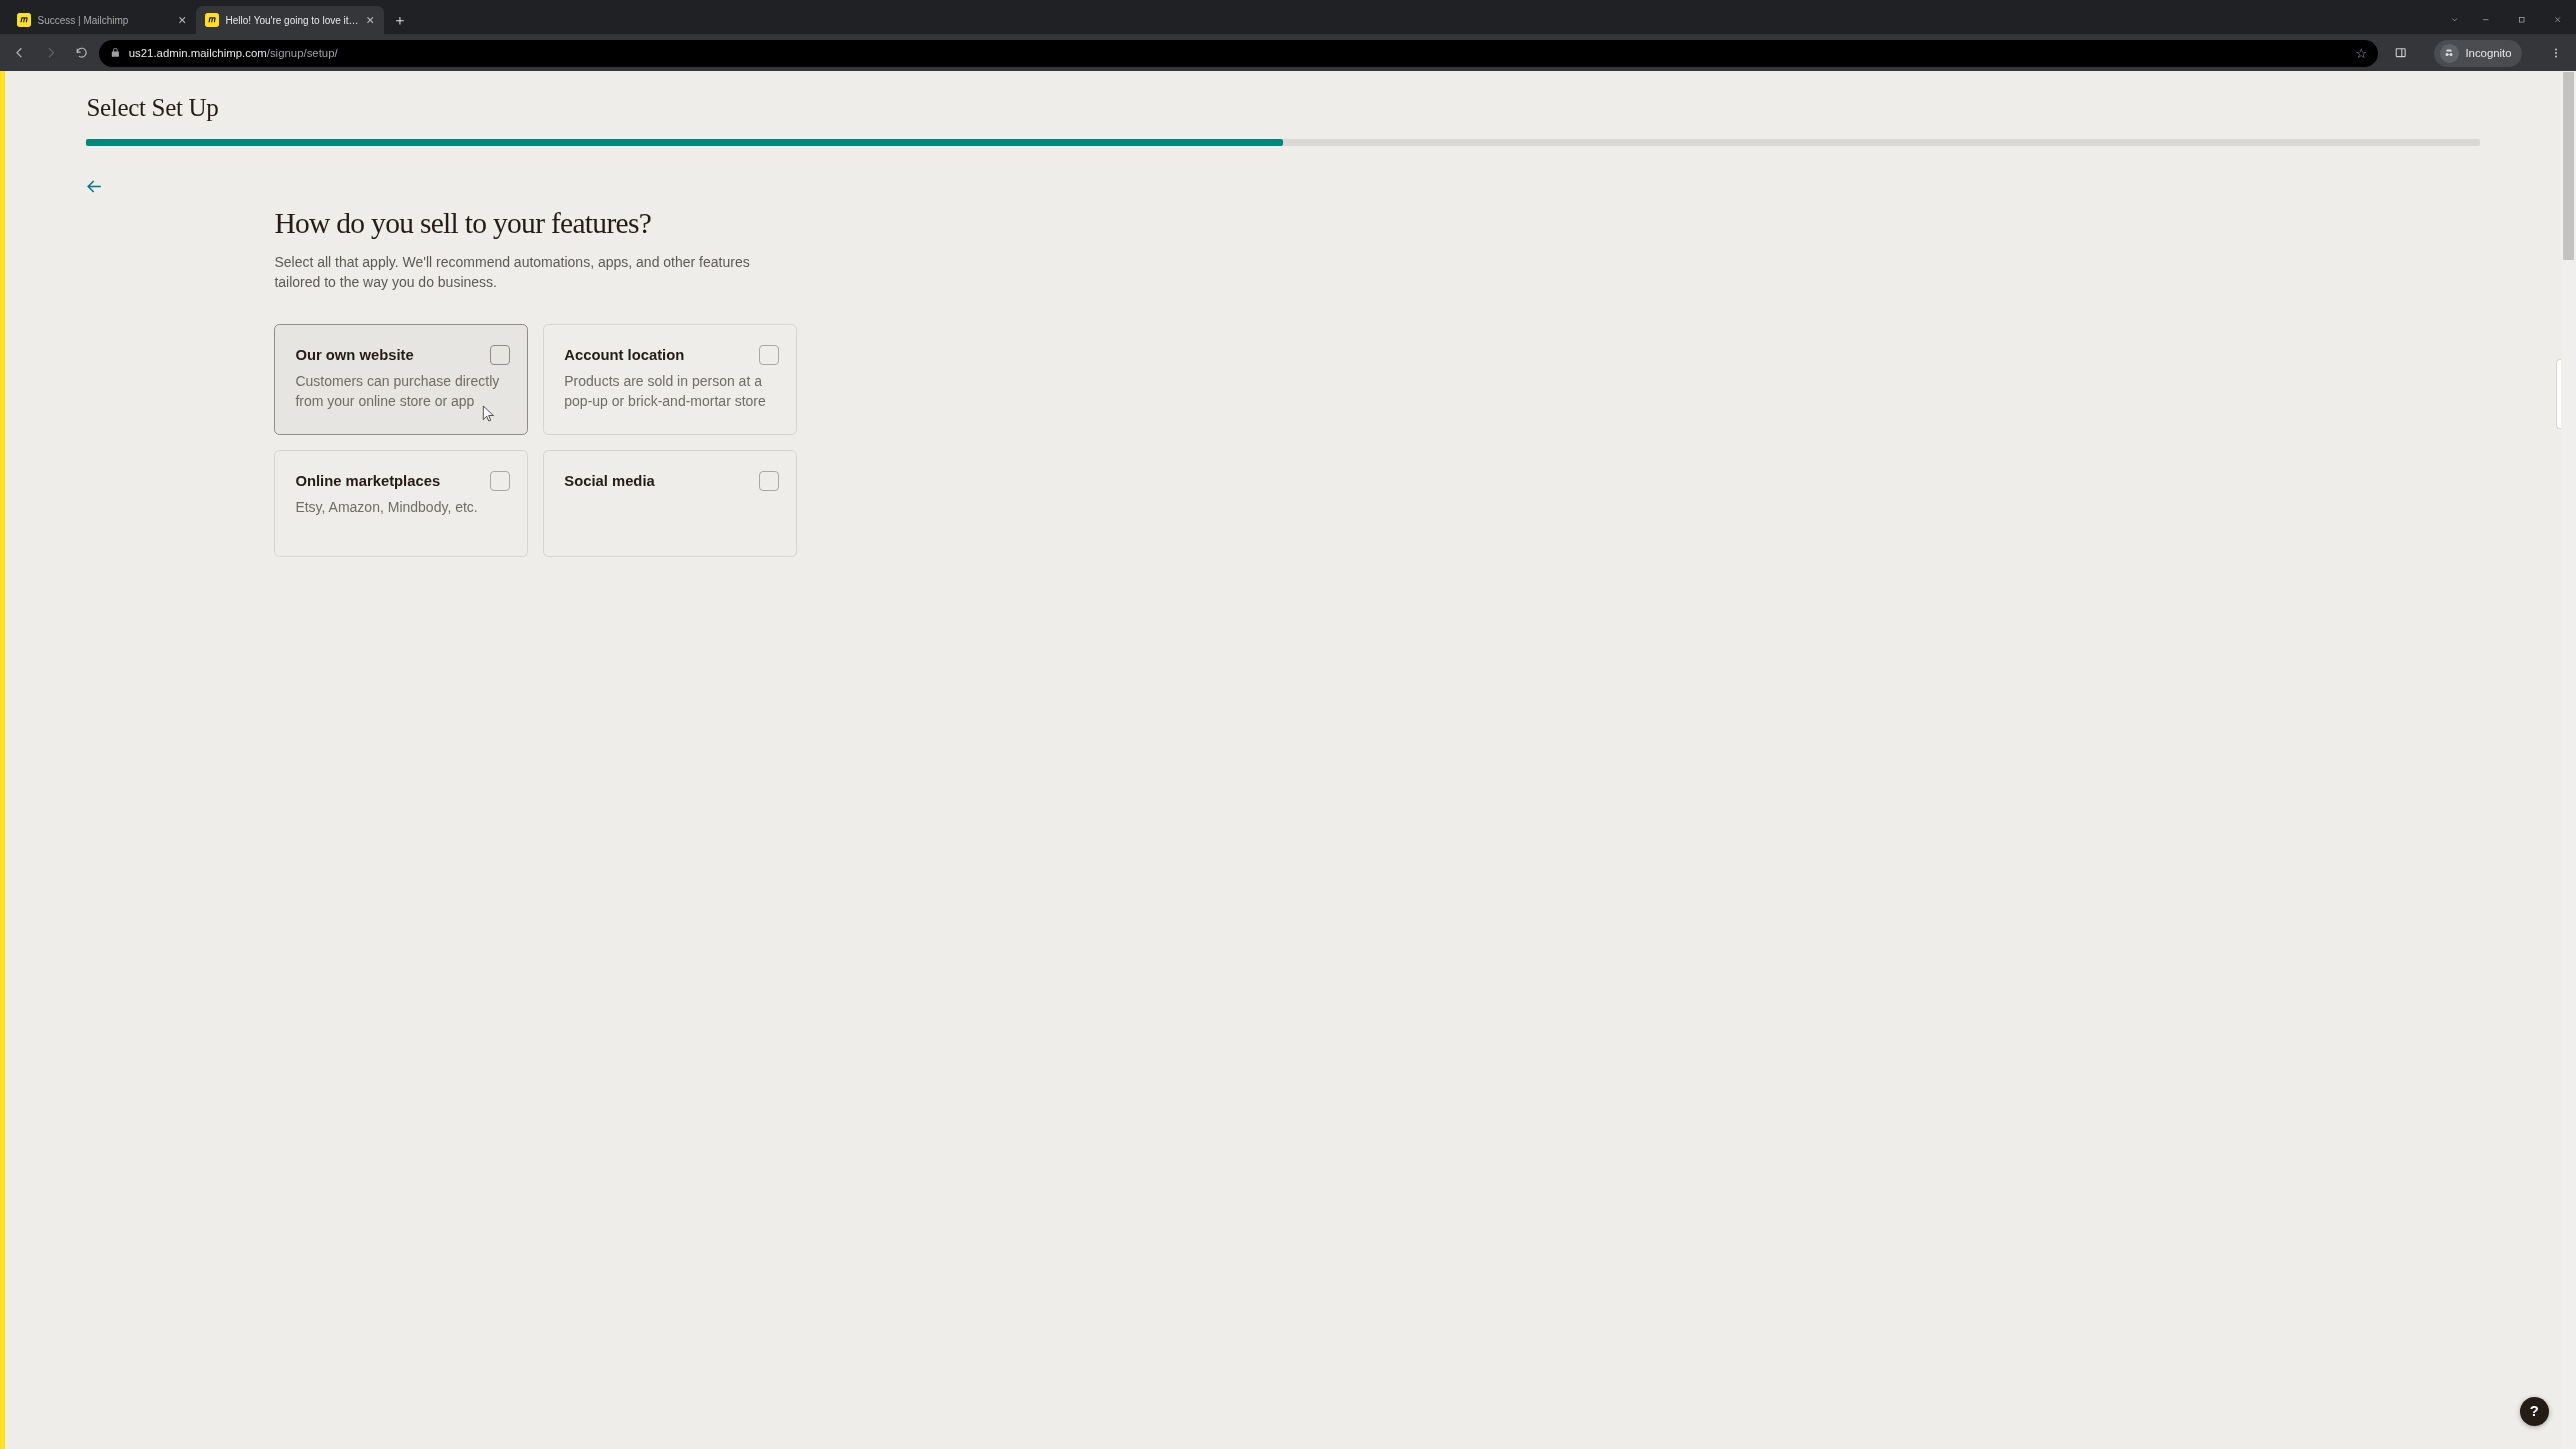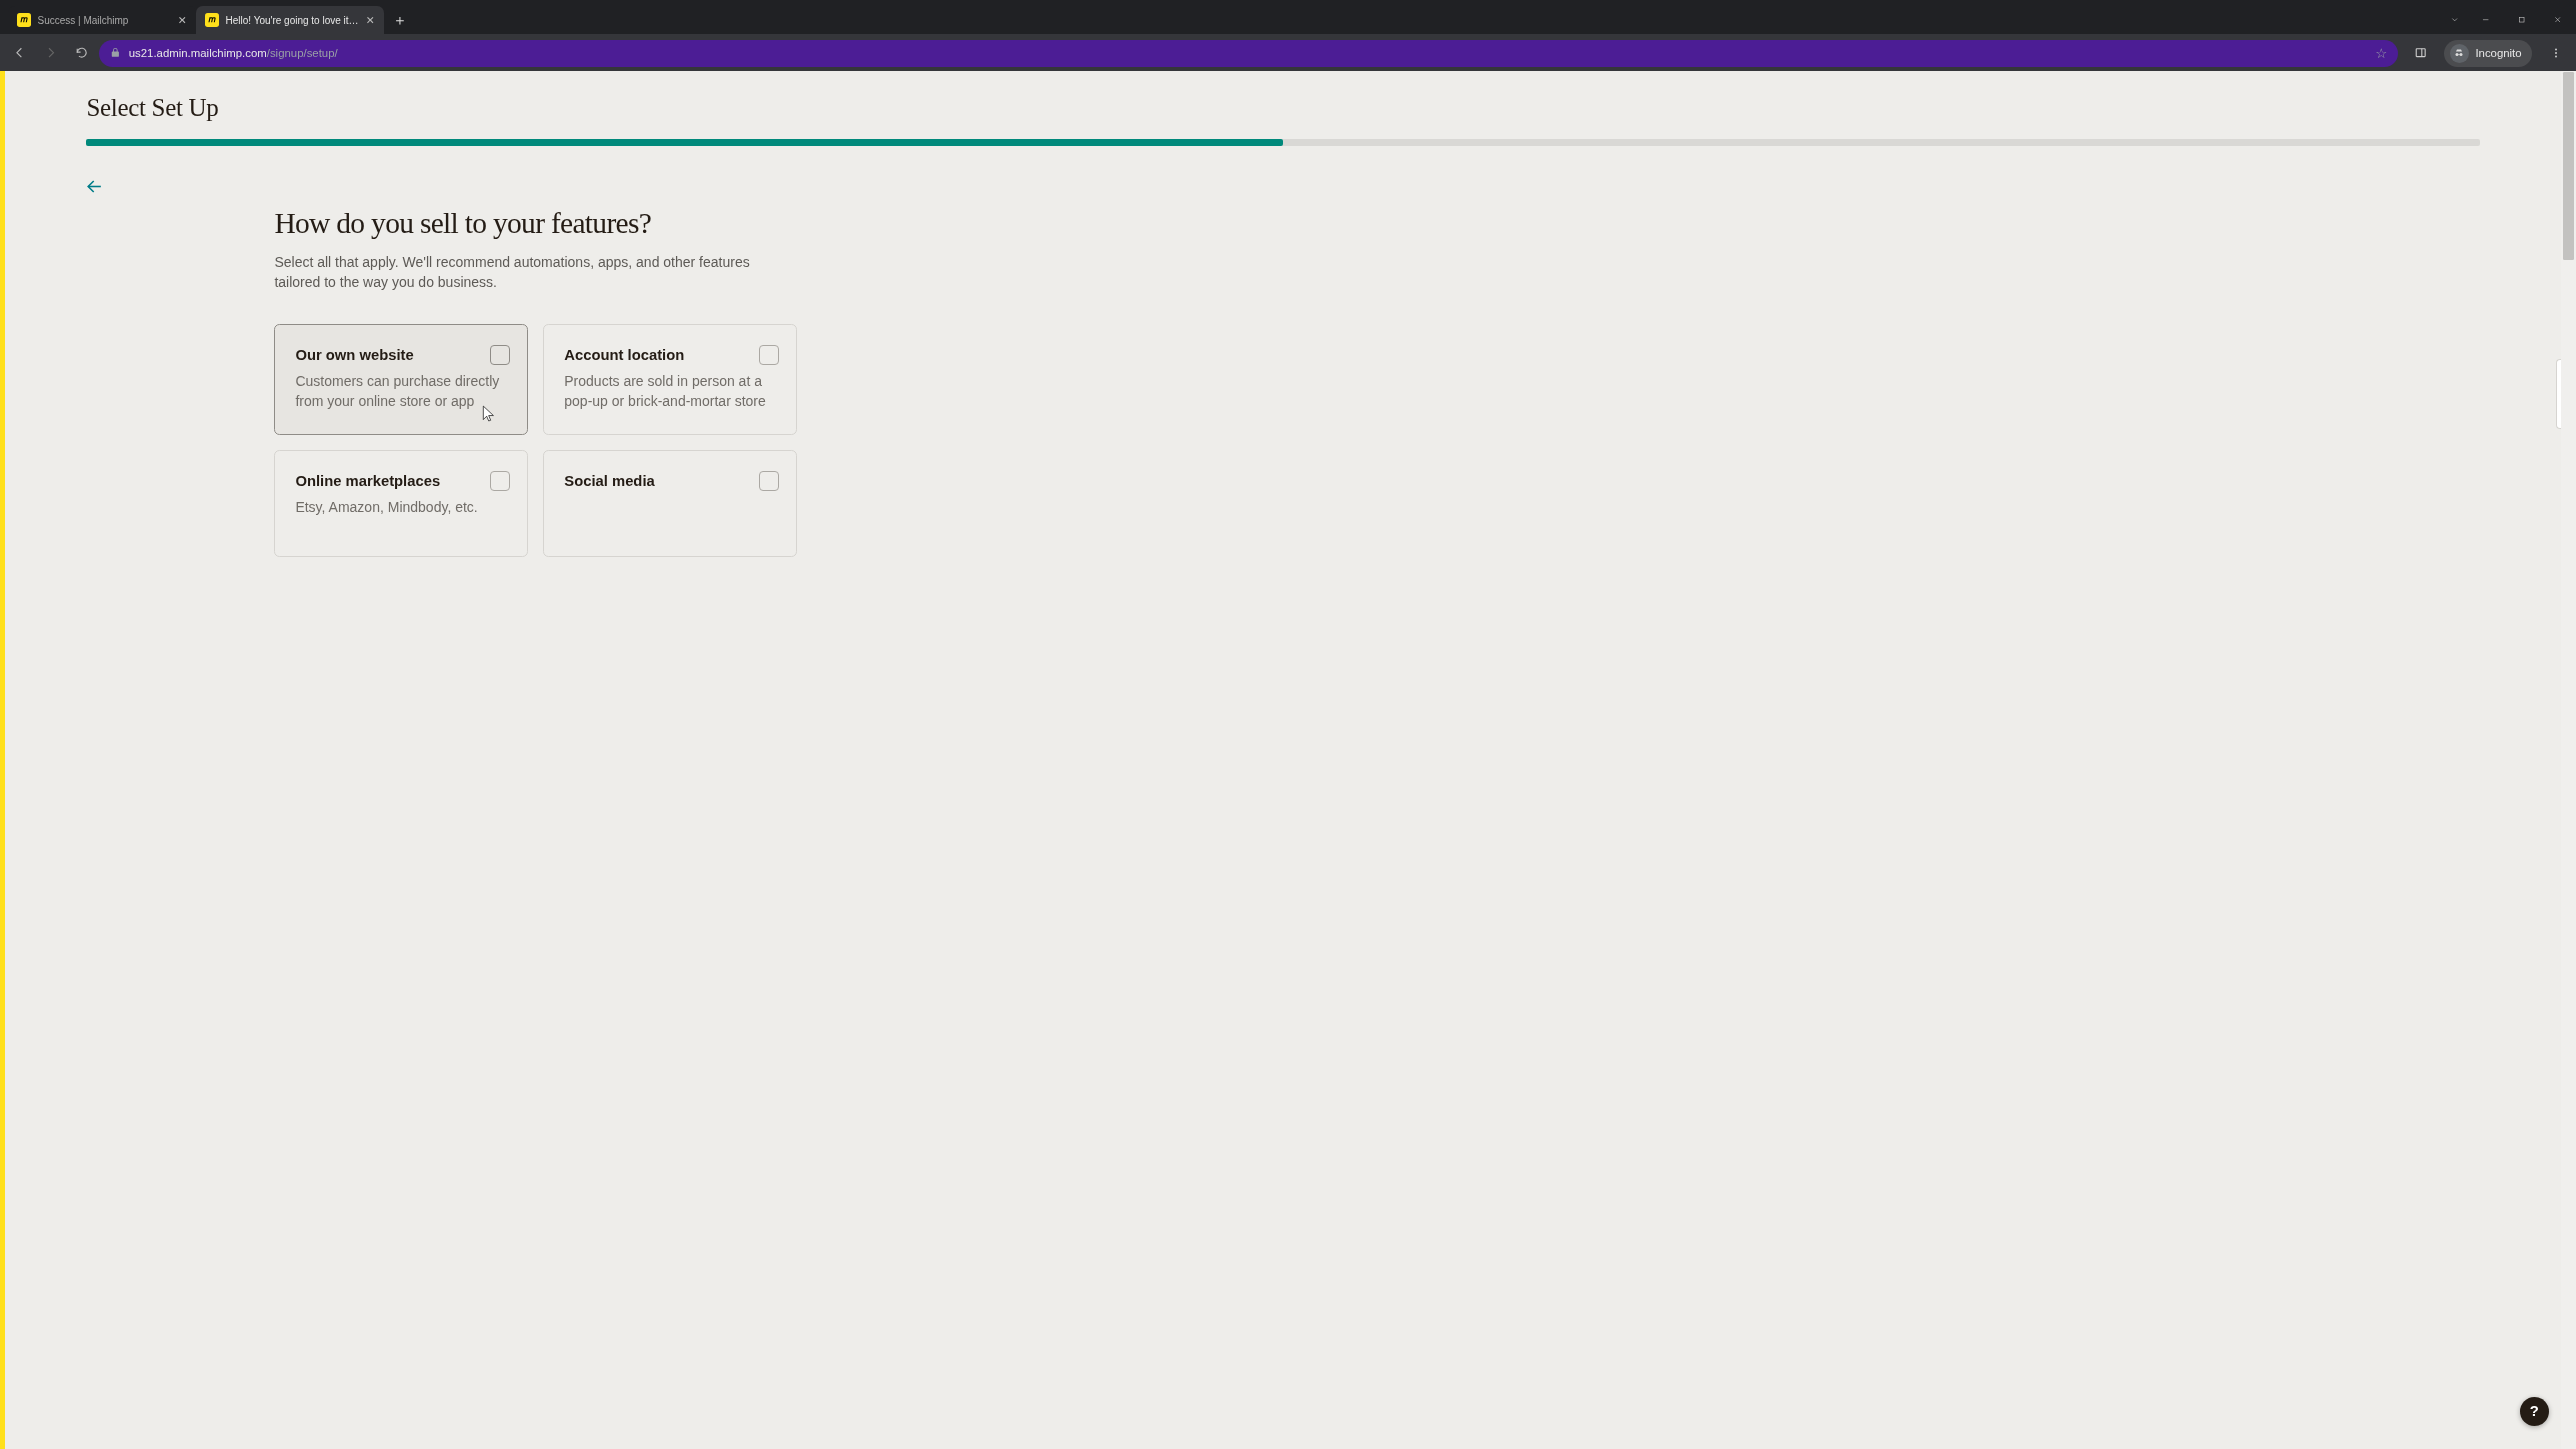--- a/index.html
+++ b/index.html
@@ -59,26 +59,26 @@
     display:flex; align-items:center; padding: 0 6.7px; gap: 5.4px;
   }
   .nav-btn {
     width:25.5px;height:25.5px;border-radius:50%;
     display:flex;align-items:center;justify-content:center;
     color:#bbb;cursor:pointer;
   }
   .nav-btn.disabled { color:#666; }
   .nav-btn svg { width:13.4px;height:13.4px;stroke:currentColor;fill:none;stroke-width:2; }
   .omnibox {
-    flex:1; height:27px; background:#4c1d95; border-radius:13.4px;
+    flex:1; height:27px; background:#000000; border-radius:13.4px;
     display:flex;align-items:center;padding:0 10.7px;color:#ccc;font-size:11.4px;gap:8px;
   }
   .omnibox .lock { color:#9aa0a6; }
   .omnibox .url-secondary { color:#9aa0a6; }
-  .right-icons { display:flex;gap:10px;margin-left:4px; }
+  .right-icons { display:flex;gap:20px;margin-left:4px; }
   .right-icons .ic {
     width:27px;height:27px;display:flex;align-items:center;justify-content:center;
     color:#ccc;cursor:pointer;border-radius:50%;
   }
   .incognito-badge {
     display:flex;align-items:center;gap:6.7px;
     background:#4b4c4f;border-radius:13.4px;padding:4px 10.7px 4px 5.4px;
     color:#e8e8e8;font-size:11.4px;cursor:pointer;
   }
   .incognito-badge .ig-icon{

